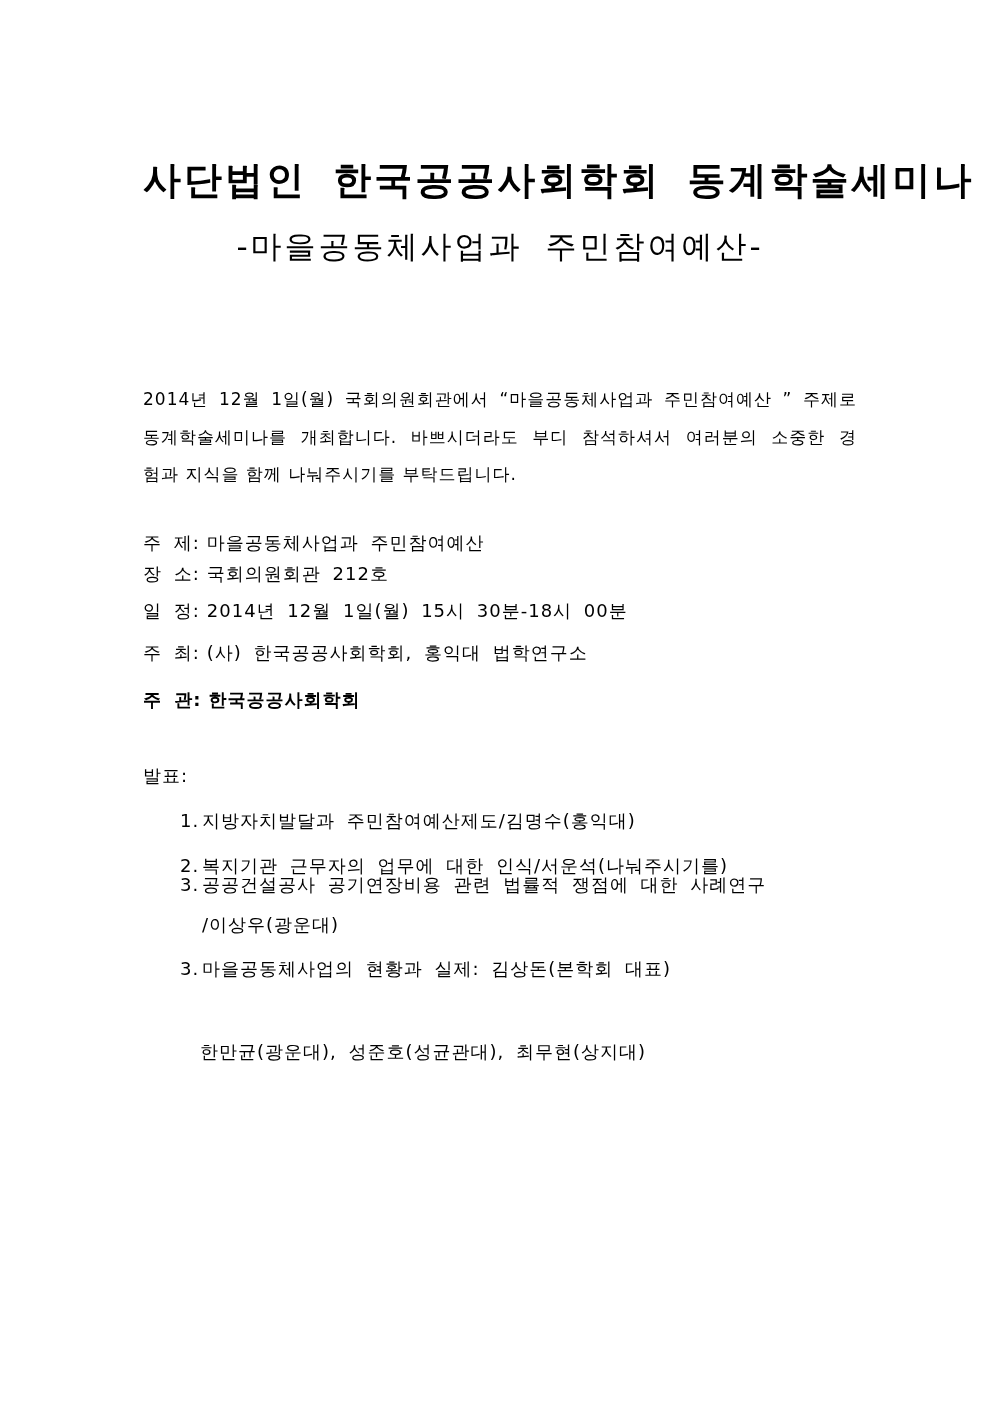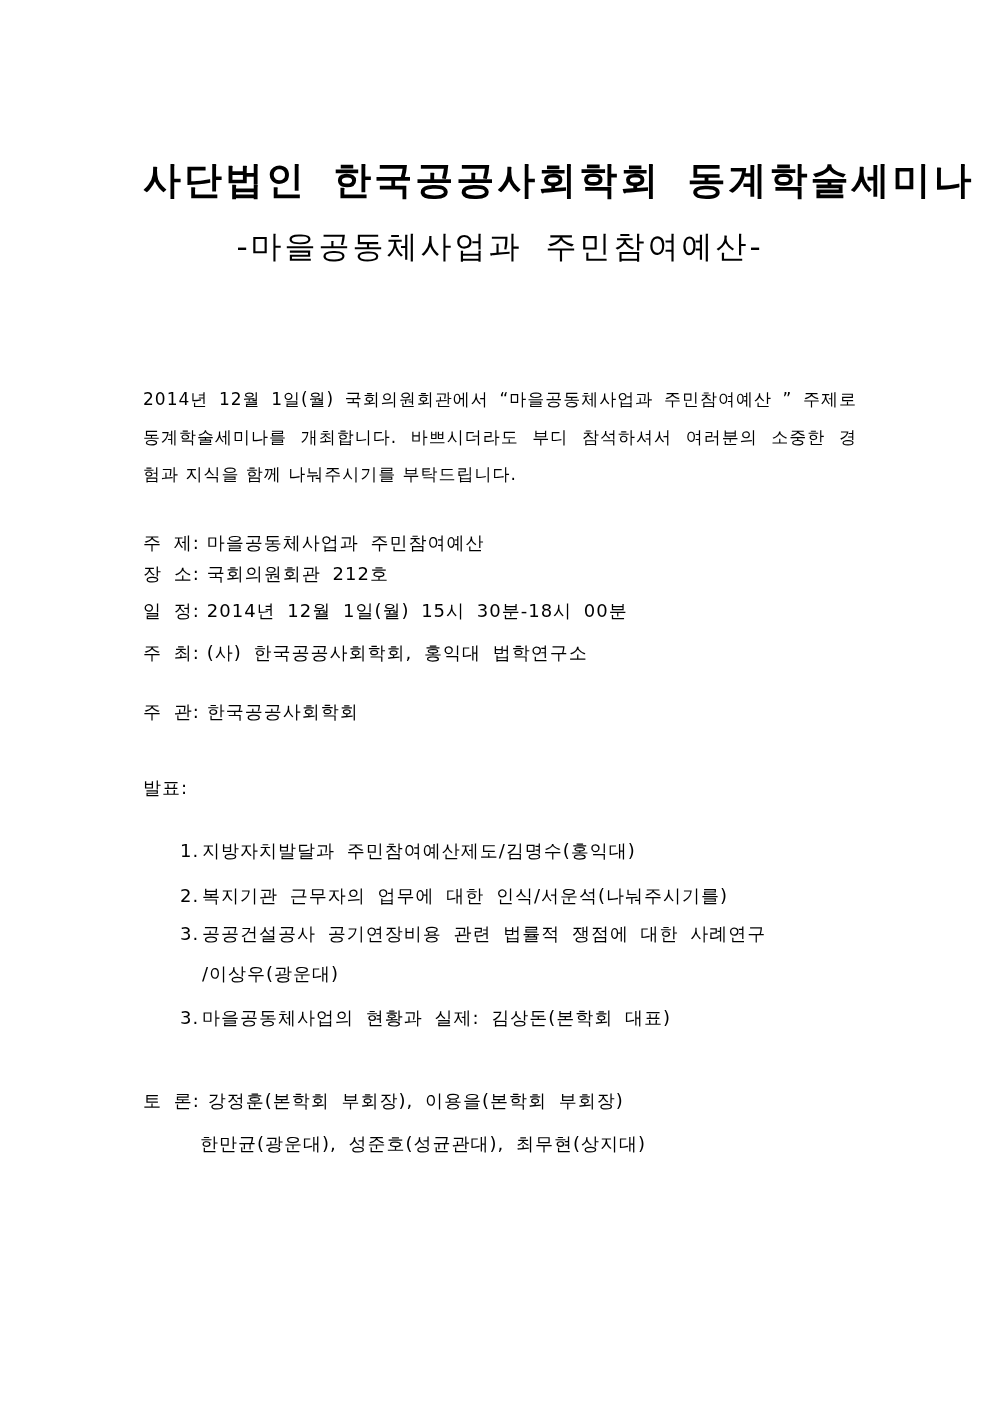--- a/index.html
+++ b/index.html
@@ -62,21 +62,21 @@
     word-spacing: 5px;
   }
   .details .row {
     line-height: 19px;
     white-space: nowrap;
   }
   .details .row + .row { margin-top: 19px; }
   .details .row:nth-child(2) { margin-top: 12px; }
   .details .row:nth-child(3) { margin-top: 18px; }
   .details .row:nth-child(4) { margin-top: 23px; }
-  .details .row:nth-child(5) { margin-top: 40px; }
+  .details .row:nth-child(5) { margin-top: 28px; font-weight: bold; }
   .details .row:nth-child(6) { margin-top: 16px; }
   .lbl {
     display: inline-block;
     margin-right: 7px;
   }
   .presentations {
     margin-top: 57px;
     font-size: 18px;
     letter-spacing: 1px;
     word-spacing: 5px;
@@ -86,23 +86,23 @@
   }
   .presentations .item {
     line-height: 19px;
     padding-left: 37px;
     white-space: nowrap;
   }
   .presentations .num {
     display: inline-block;
     width: 22px;
   }
-  .presentations .item-1 { margin-top: 44px; }
+  .presentations .item-1 { margin-top: 26px; }
   .presentations .item-2 { margin-top: 26px; }
-  .presentations .item-3 { margin-top: 19px; }
+  .presentations .item-3 { }
   .presentations .cont {
     margin-top: 21px;
     margin-left: 59px;
     line-height: 19px;
     white-space: nowrap;
   }
   .presentations .item-4 { margin-top: 25px; }
   .discussion {
     margin-top: 64px;
     font-size: 18px;
@@ -166,19 +166,16 @@
     <div class="item item-3">
       <span class="num">3.</span><span class="txt">공공건설공사 공기연장비용 관련 법률적 쟁점에 대한 사례연구</span>
     </div>
     <div class="cont">/이상우(광운대)</div>
     <div class="item item-4">
       <span class="num">3.</span><span class="txt">마을공동체사업의 현황과 실제: 김상돈(본학회 대표)</span>
     </div>
   </div>
 
   <div class="discussion">
-    <div class="row1">
-      <span class="lbl">토 론:</span><span>강정훈(본학회 부회장), 이용을(본학회 부회장)</span>
-    </div>
     <div class="row2">한만균(광운대), 성준호(성균관대), 최무현(상지대)</div>
   </div>
 
 </div>
 
 </body></html>

